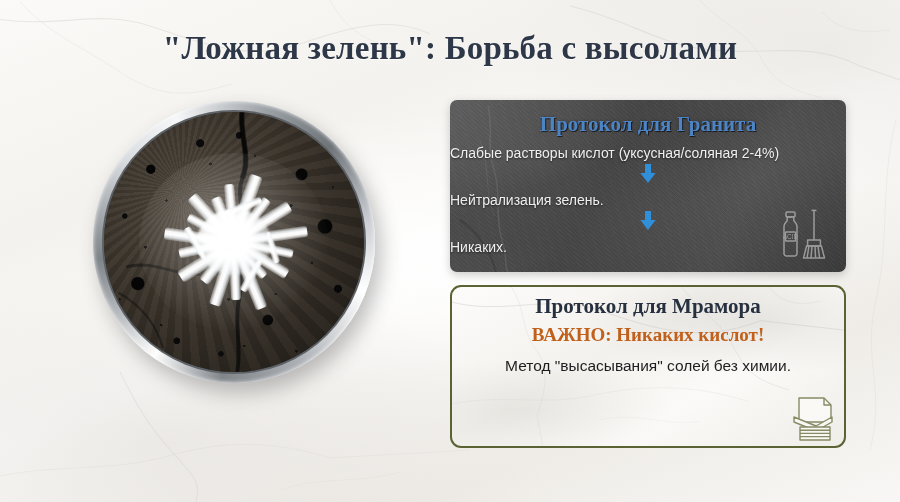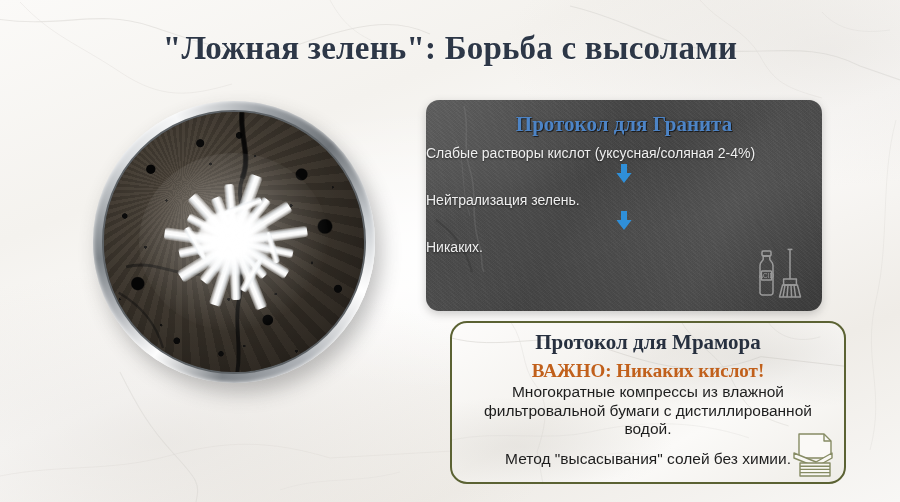--- a/index.html
+++ b/index.html
@@ -188,25 +188,25 @@
     width: 356px;
     text-align: center;
     font-size: 15.5px;
     line-height: 1.38;
     color: #2b2b2b;
   }
 
   
   #granite-panel {
     position: absolute;
-    left: 426px;
+    left: 450px;
     top: 100px;
     width: 396px;
-    height: 211px;
-    border-radius: 13px;
+    height: 172px;
+    border-radius: 7px;
     overflow: hidden;
     box-shadow: 0 3px 8px rgba(90,90,90,.30);
     background:
       linear-gradient(117deg, rgba(255,255,255,.045) 0%, rgba(0,0,0,.10) 40%, rgba(255,255,255,.035) 72%, rgba(0,0,0,.09) 100%),
       radial-gradient(ellipse 60% 70% at 22% 35%, rgba(255,255,255,.06), rgba(0,0,0,0) 70%),
       repeating-linear-gradient(43deg, rgba(255,255,255,.022) 0px, rgba(255,255,255,.022) 1px, rgba(0,0,0,.022) 1px, rgba(0,0,0,.022) 3px),
       repeating-linear-gradient(-37deg, rgba(255,255,255,.018) 0px, rgba(255,255,255,.018) 1px, rgba(0,0,0,.018) 1px, rgba(0,0,0,.018) 2px),
       linear-gradient(160deg, #565656 0%, #464646 38%, #4e4e4e 60%, #3f3f3f 100%);
   }
   #granite-vein { position:absolute; inset:0; opacity:.5; }
@@ -244,28 +244,27 @@
     height: 56px;
     opacity: .62;
   }
 
   #marble-panel {
     position: absolute;
     left: 450px;
     top: 285px;
     width: 396px;
     height: 163px;
-    border-radius: 17px;
+    border-radius: 11px;
     border: 2.5px solid #5b6233;
     overflow: hidden;
     background:
       radial-gradient(ellipse 70% 50% at 78% 22%, rgba(198,194,188,.34), rgba(255,255,255,0) 66%),
       radial-gradient(ellipse 60% 50% at 18% 78%, rgba(200,196,190,.28), rgba(255,255,255,0) 64%),
       linear-gradient(150deg, #fdfcfb 0%, #f3f1ed 40%, #fbfaf8 65%, #efedE8 100%);
-    margin-top: 36px;
   }
   #marble-panel-vein { position:absolute; inset:0; opacity:.6; }
 
   #marble-title {
     position: relative;
     margin-top: 7px;
     text-align: center;
     font-family: "Liberation Serif", "DejaVu Serif", serif;
     font-weight: bold;
     font-size: 21px;
@@ -435,21 +434,20 @@
       <path d="M-5 14 C 50 30, 96 6, 150 24 S 250 58, 312 34 L 400 44" fill="none" stroke="#c6c3be" stroke-width="1" opacity=".7"></path>
       <path d="M230 -4 C 244 22, 268 30, 282 56 S 300 92, 340 104" fill="none" stroke="#cbc8c3" stroke-width=".9" opacity=".6"></path>
       <path d="M60 0 C 74 20, 70 44, 84 62 S 96 100, 86 130 L 92 163" fill="none" stroke="#cecbc6" stroke-width=".85" opacity=".5"></path>
       <path d="M0 118 C 48 108, 96 120, 140 110 S 240 96, 300 116" fill="none" stroke="#d0cdc8" stroke-width=".8" opacity=".45"></path>
       <path d="M320 0 C 332 16, 352 20, 372 14" fill="none" stroke="#c8c5c0" stroke-width=".8" opacity=".5"></path>
       <path d="M150 134 C 186 126, 212 140, 250 136" fill="none" stroke="#d2cfca" stroke-width=".7" opacity=".4"></path>
     </svg>
 
     <h2 id="marble-title">Протокол для Мрамора</h2>
     <p id="marble-warning">ВАЖНО: Никаких кислот!</p>
-    <p id="marble-body">Многократные компрессы из влажной фильтровальной бумаги с дистиллированной водой.</p>
     <p id="marble-method">Метод "высасывания" солей без химии.</p>
 
     <svg id="compress-icon" viewBox="0 0 52 48">
       <g fill="none" stroke="#6b7242" stroke-width="1.4" stroke-linejoin="round">
 
         <path d="M13 3 H38 L45 10 V27 H13 Z" fill="#fcfbf8"></path>
         <path d="M38 3 V10 H45"></path>
 
         <path d="M8 22 L30 31 L46 22 L46 27 L30 36 L8 27 Z" fill="#fbfaf6"></path>
 

